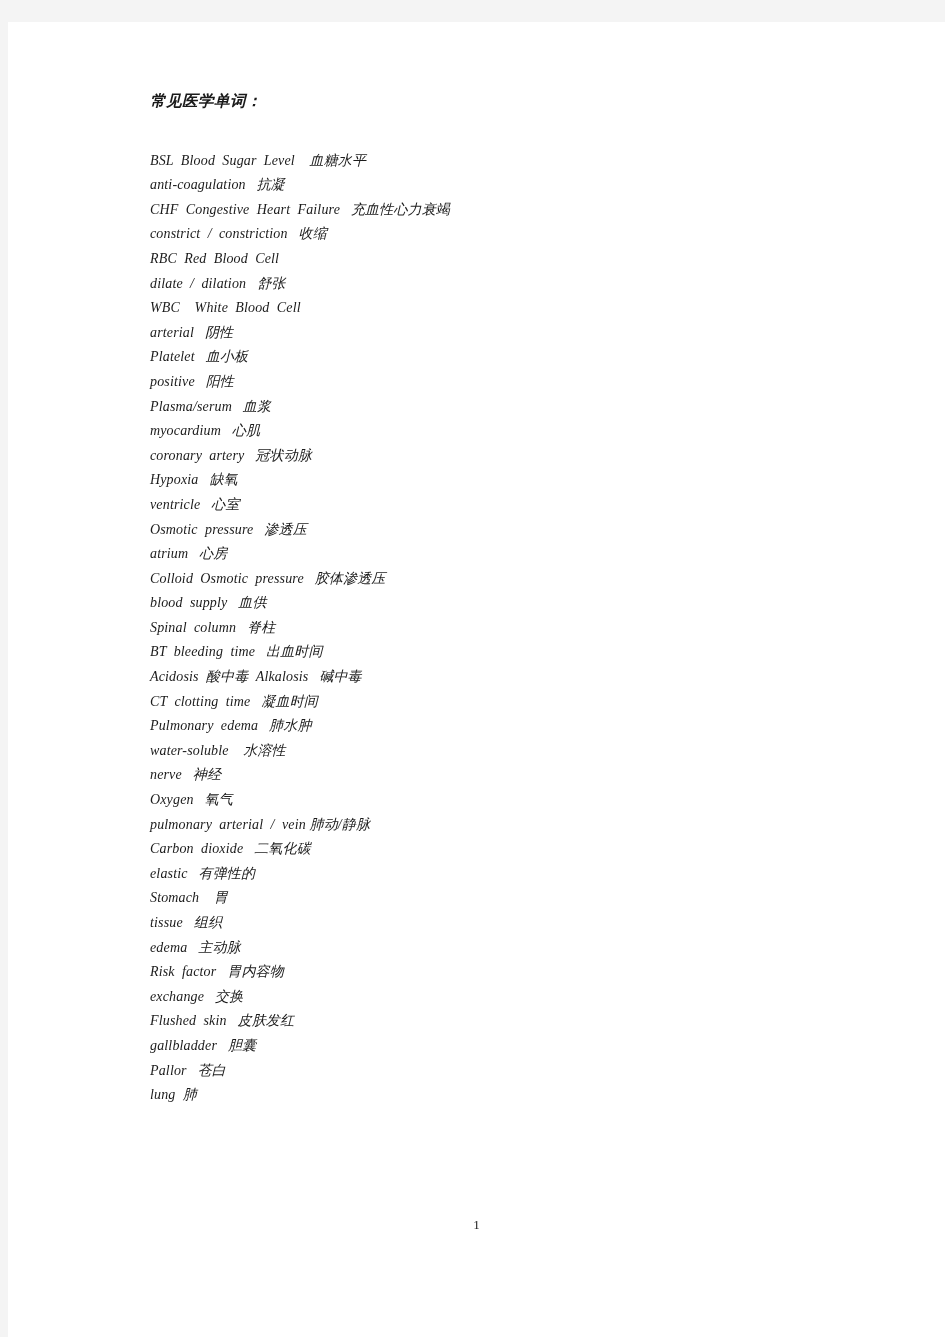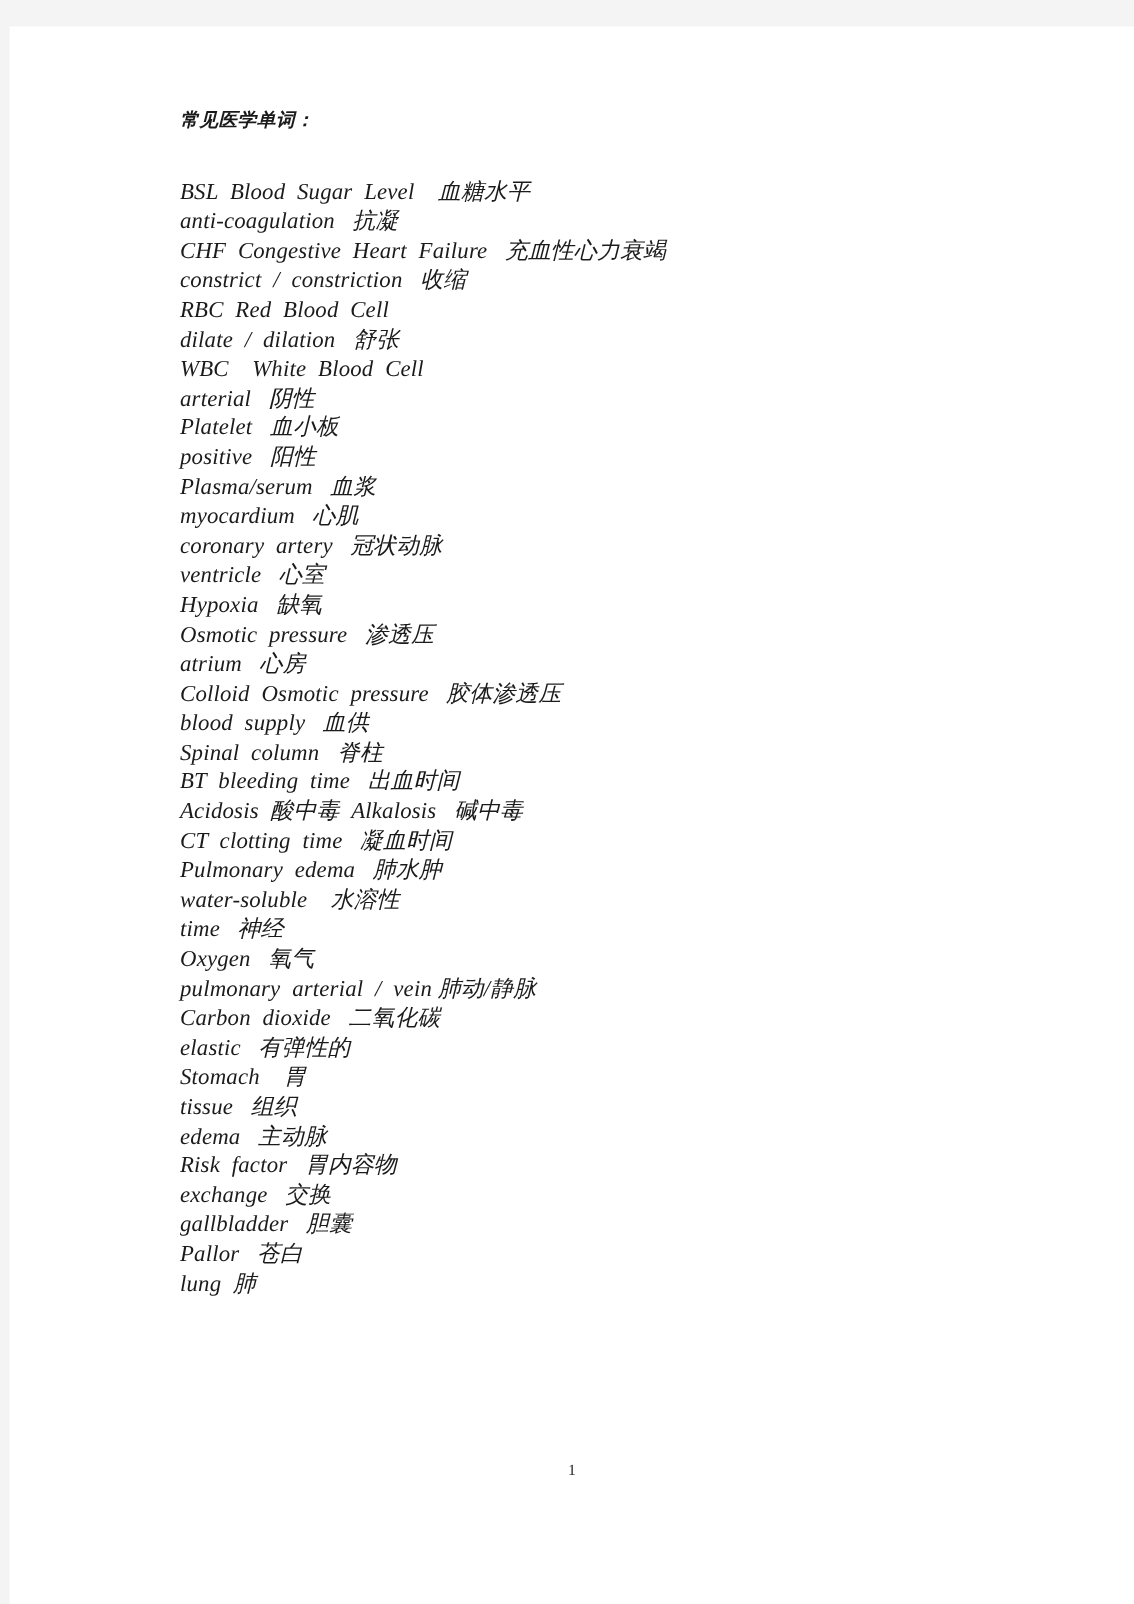--- a/index.html
+++ b/index.html
@@ -42,21 +42,21 @@
     line-height: 1.2;
   }
 
   .vocab-list {
     list-style: none;
     margin: 0;
     padding: 0;
   }
 
   .vocab-line {
-    font-size: 19px;
+    font-size: 14px;
     line-height: 24.6px;
     color: #1b1b1b;
     white-space: pre;
     letter-spacing: 0.15px;
   }
 
   #page-number {
     position: absolute;
     left: 0;
     top: 1195px;
@@ -83,42 +83,43 @@
         <li class="vocab-line">constrict  /  constriction   收缩</li>
         <li class="vocab-line">RBC  Red  Blood  Cell</li>
         <li class="vocab-line">dilate  /  dilation   舒张</li>
         <li class="vocab-line">WBC    White  Blood  Cell</li>
         <li class="vocab-line">arterial   阴性</li>
         <li class="vocab-line">Platelet   血小板</li>
         <li class="vocab-line">positive   阳性</li>
         <li class="vocab-line">Plasma/serum   血浆</li>
         <li class="vocab-line">myocardium   心肌</li>
         <li class="vocab-line">coronary  artery   冠状动脉</li>
+        <li class="vocab-line">Hypoxia   缺氧</li>
         <li class="vocab-line">ventricle   心室</li>
-        <li class="vocab-line">Hypoxia   缺氧</li>
         <li class="vocab-line">Osmotic  pressure   渗透压</li>
         <li class="vocab-line">atrium   心房</li>
         <li class="vocab-line">Colloid  Osmotic  pressure   胶体渗透压</li>
         <li class="vocab-line">blood  supply   血供</li>
         <li class="vocab-line">Spinal  column   脊柱</li>
         <li class="vocab-line">BT  bleeding  time   出血时间</li>
         <li class="vocab-line">Acidosis  酸中毒  Alkalosis   碱中毒</li>
         <li class="vocab-line">CT  clotting  time   凝血时间</li>
         <li class="vocab-line">Pulmonary  edema   肺水肿</li>
         <li class="vocab-line">water-soluble    水溶性</li>
-        <li class="vocab-line">time   神经</li>
+        <li class="vocab-line">nerve   神经</li>
         <li class="vocab-line">Oxygen   氧气</li>
         <li class="vocab-line">pulmonary  arterial  /  vein 肺动/静脉</li>
         <li class="vocab-line">Carbon  dioxide   二氧化碳</li>
         <li class="vocab-line">elastic   有弹性的</li>
         <li class="vocab-line">Stomach    胃</li>
         <li class="vocab-line">tissue   组织</li>
         <li class="vocab-line">edema   主动脉</li>
         <li class="vocab-line">Risk  factor   胃内容物</li>
         <li class="vocab-line">exchange   交换</li>
+        <li class="vocab-line">Flushed  skin   皮肤发红</li>
         <li class="vocab-line">gallbladder   胆囊</li>
         <li class="vocab-line">Pallor   苍白</li>
         <li class="vocab-line">lung  肺</li>
       </ul>
 
   </div>
 
   <div id="page-number">1</div>
 
 </div>

